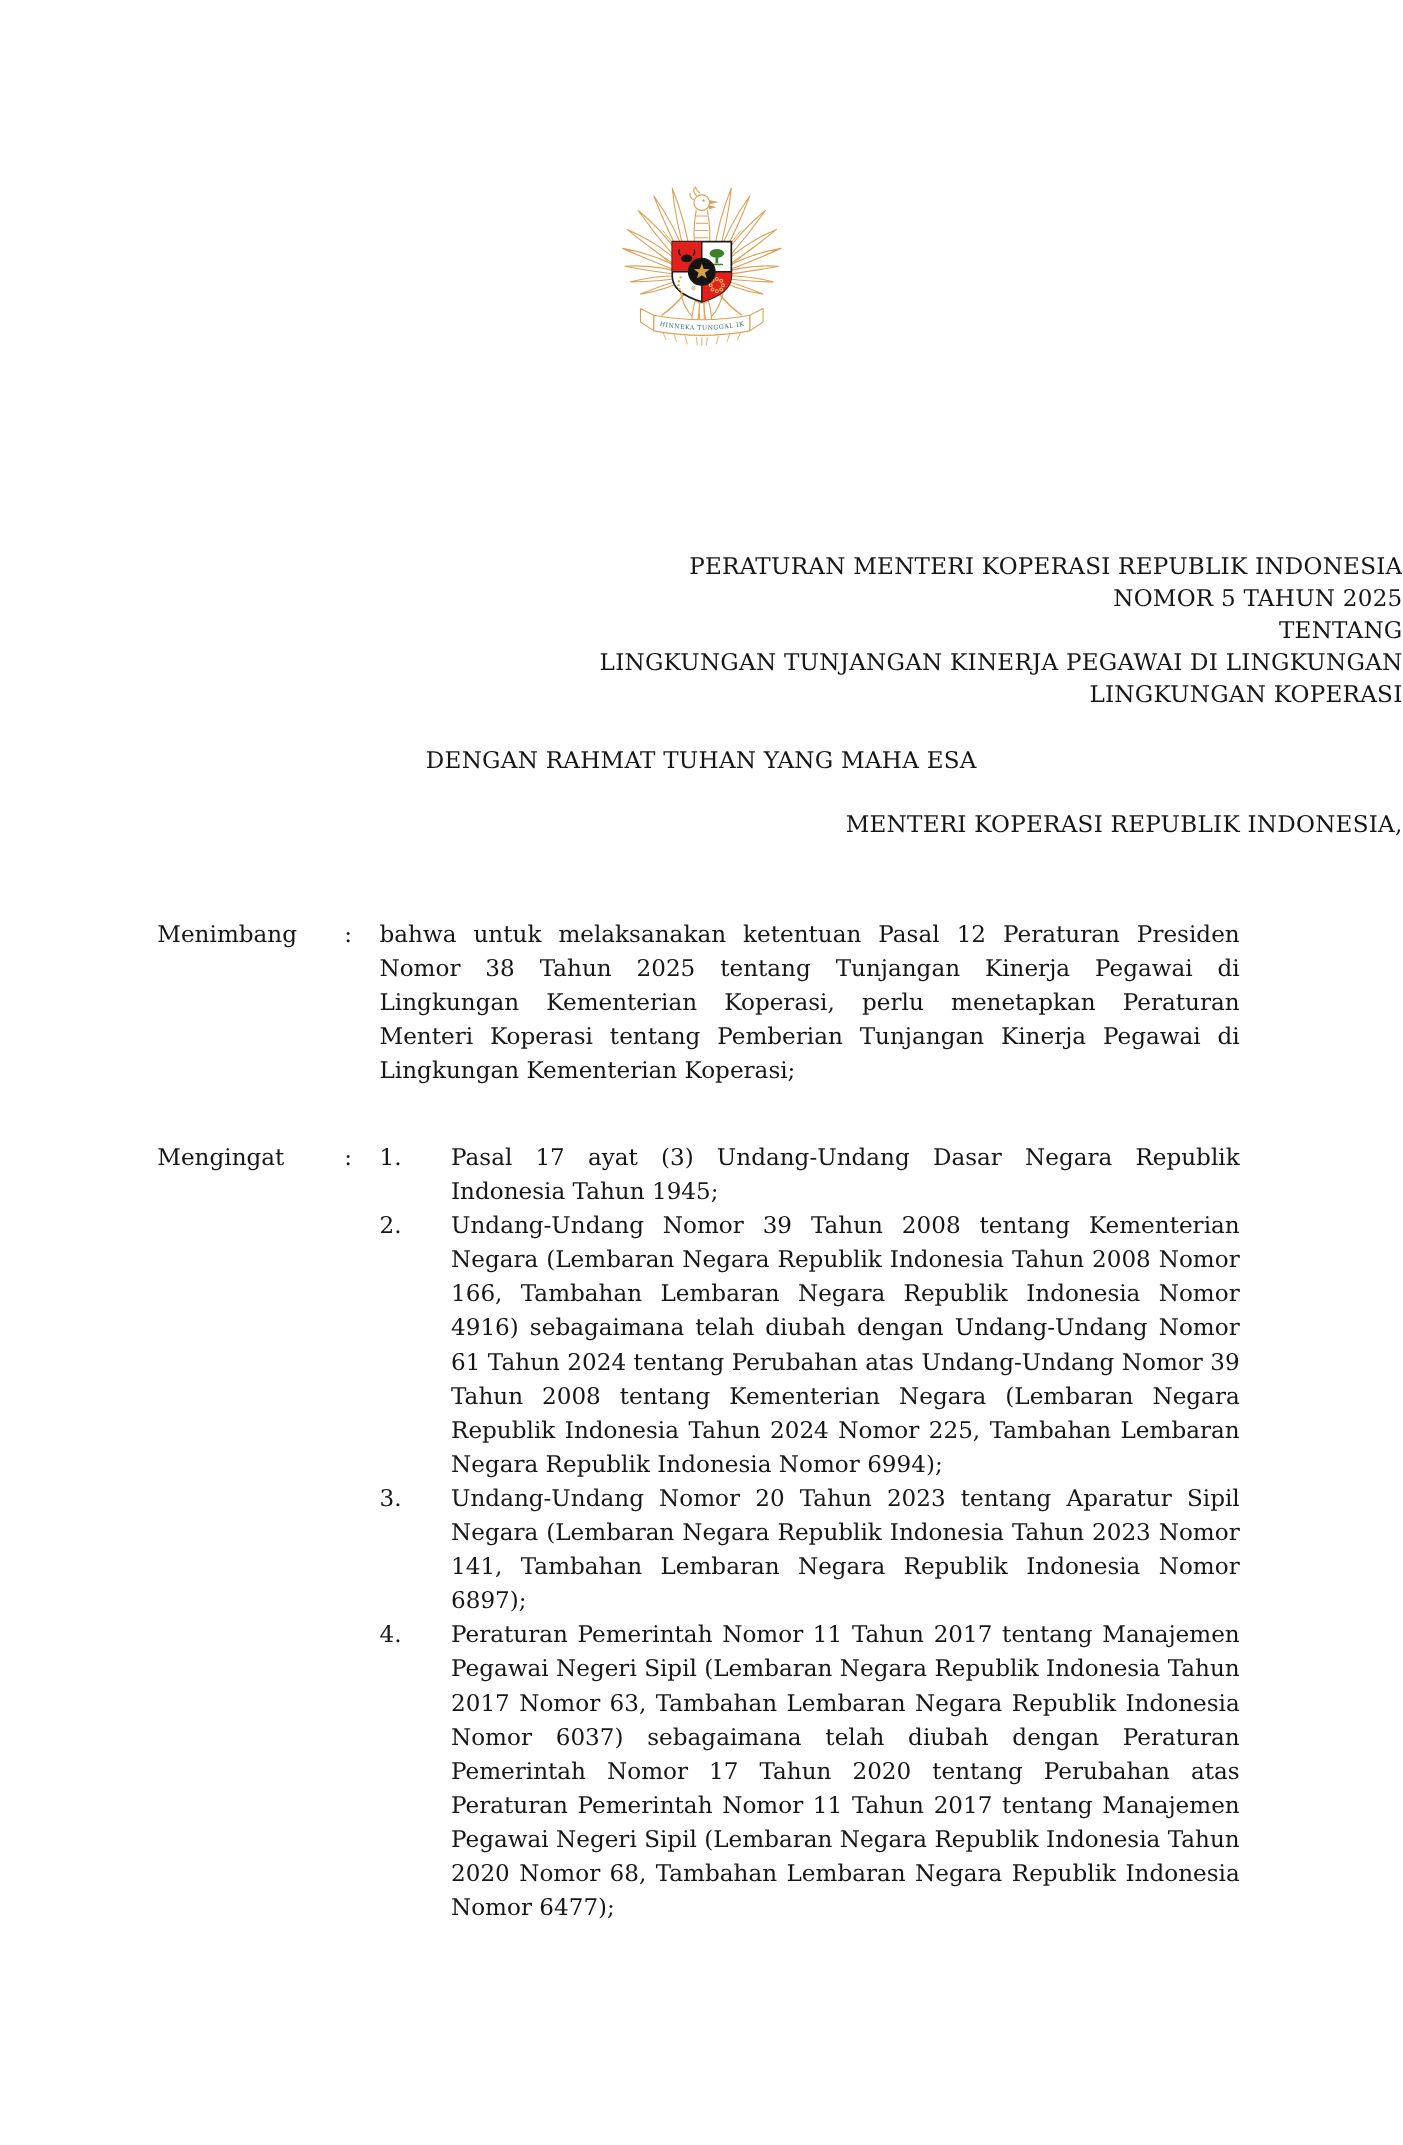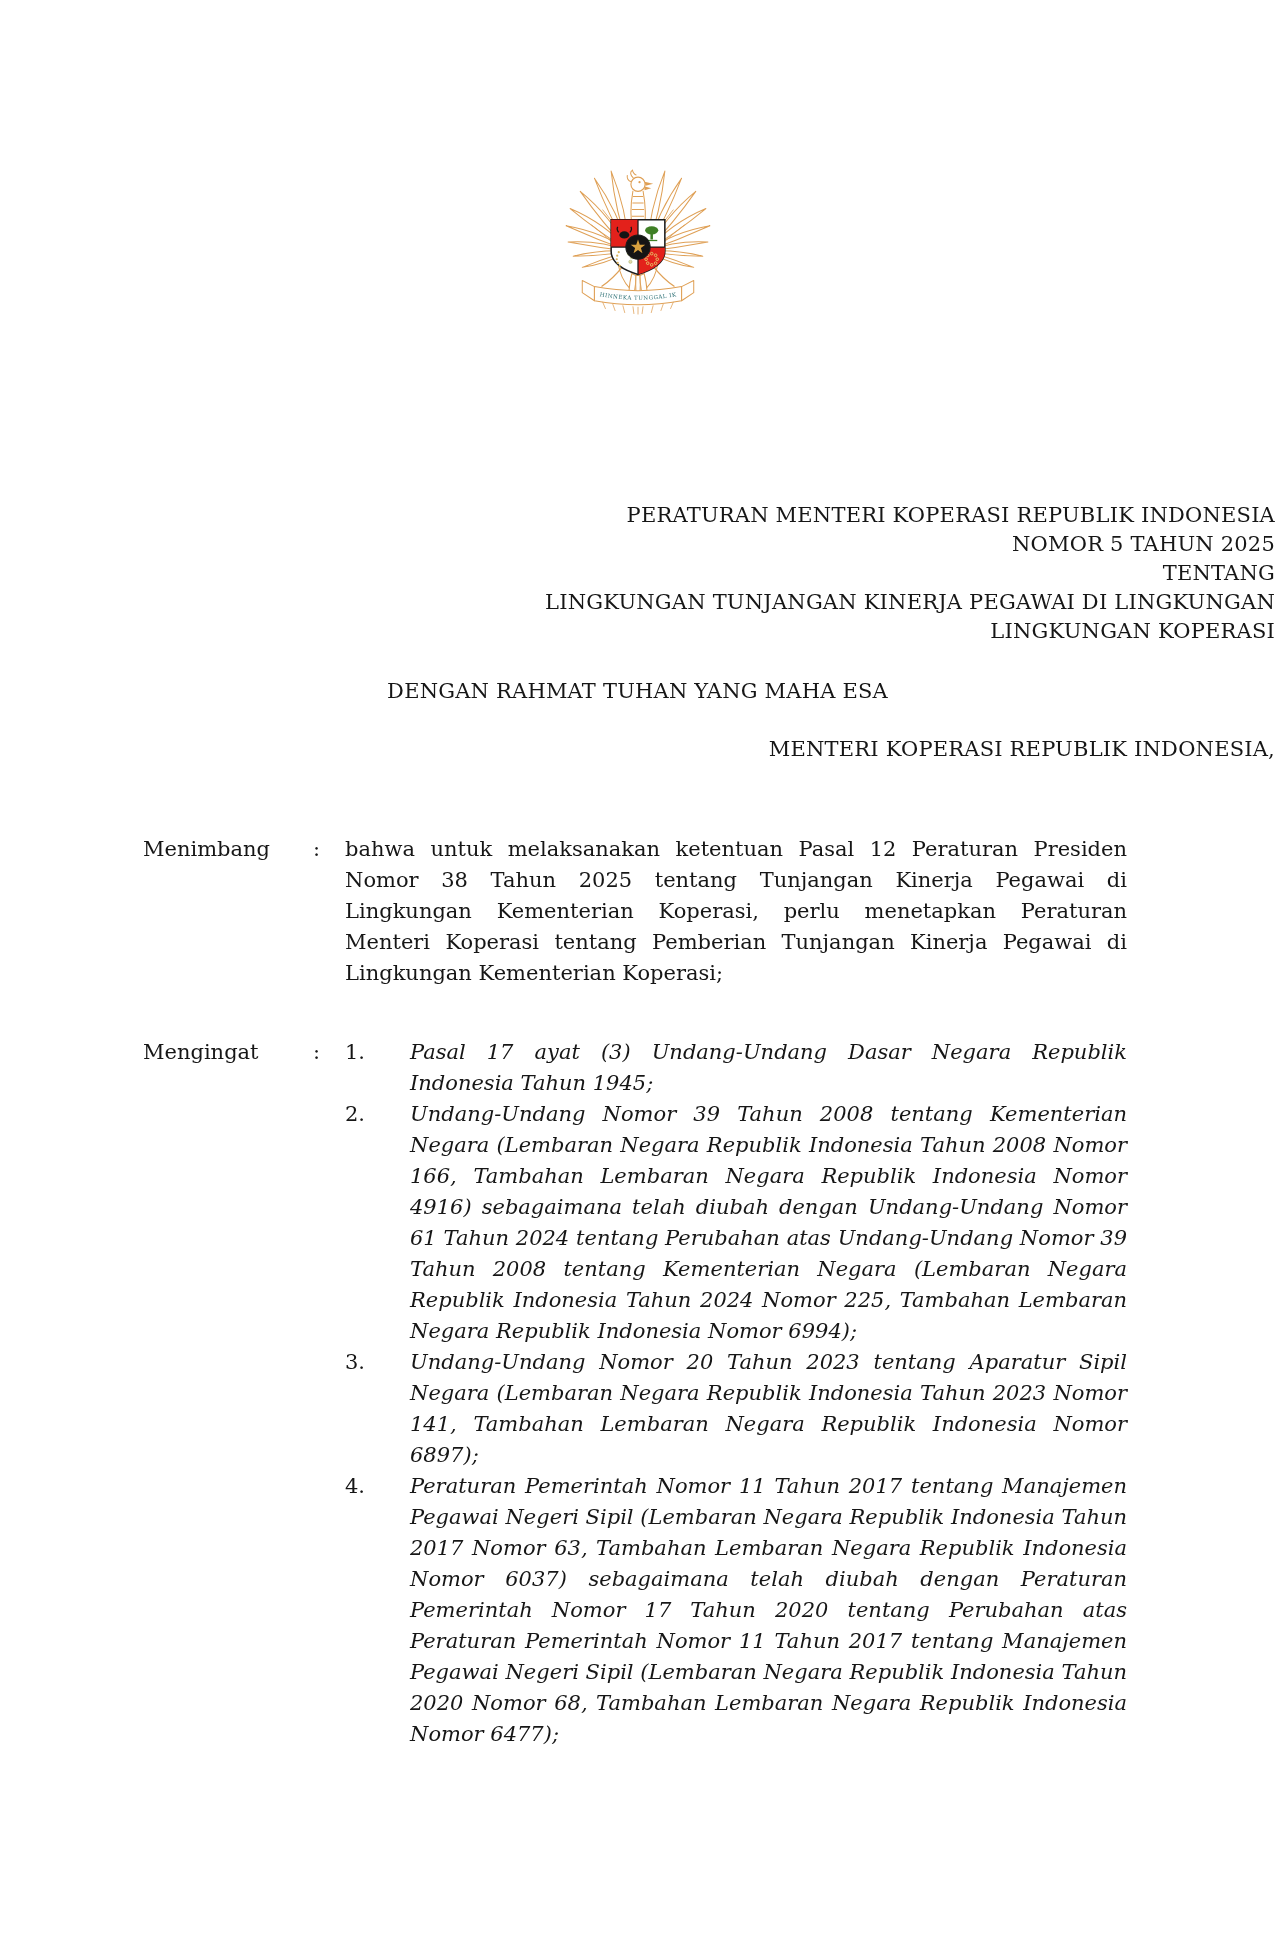--- a/index.html
+++ b/index.html
@@ -57,21 +57,21 @@
   .clause + .clause { margin-top: 48px; }
   .clause-label { width: 170px; flex: none; }
   .clause-colon { width: 32px; flex: none; }
   .clause-body  { flex: 1; }
   .clause-body p {
     margin: 0;
     text-align: justify;
   }
   .lb-item { display: flex; align-items: flex-start; }
   .lb-num  { width: 65px; flex: none; }
-  .lb-text { flex: 1; text-align: justify; font-style: italic; }
+  .lb-text { flex: 1; text-align: justify; }
 </style>
 </head>
 <body>
 
 <div class="page">
 
   <div class="emblem-wrap">
     <svg width="152" height="152" viewBox="0 0 300 300" aria-hidden="true">
 
       <g fill="#ffffff" stroke="#DFA056" stroke-width="2" stroke-linejoin="round">

